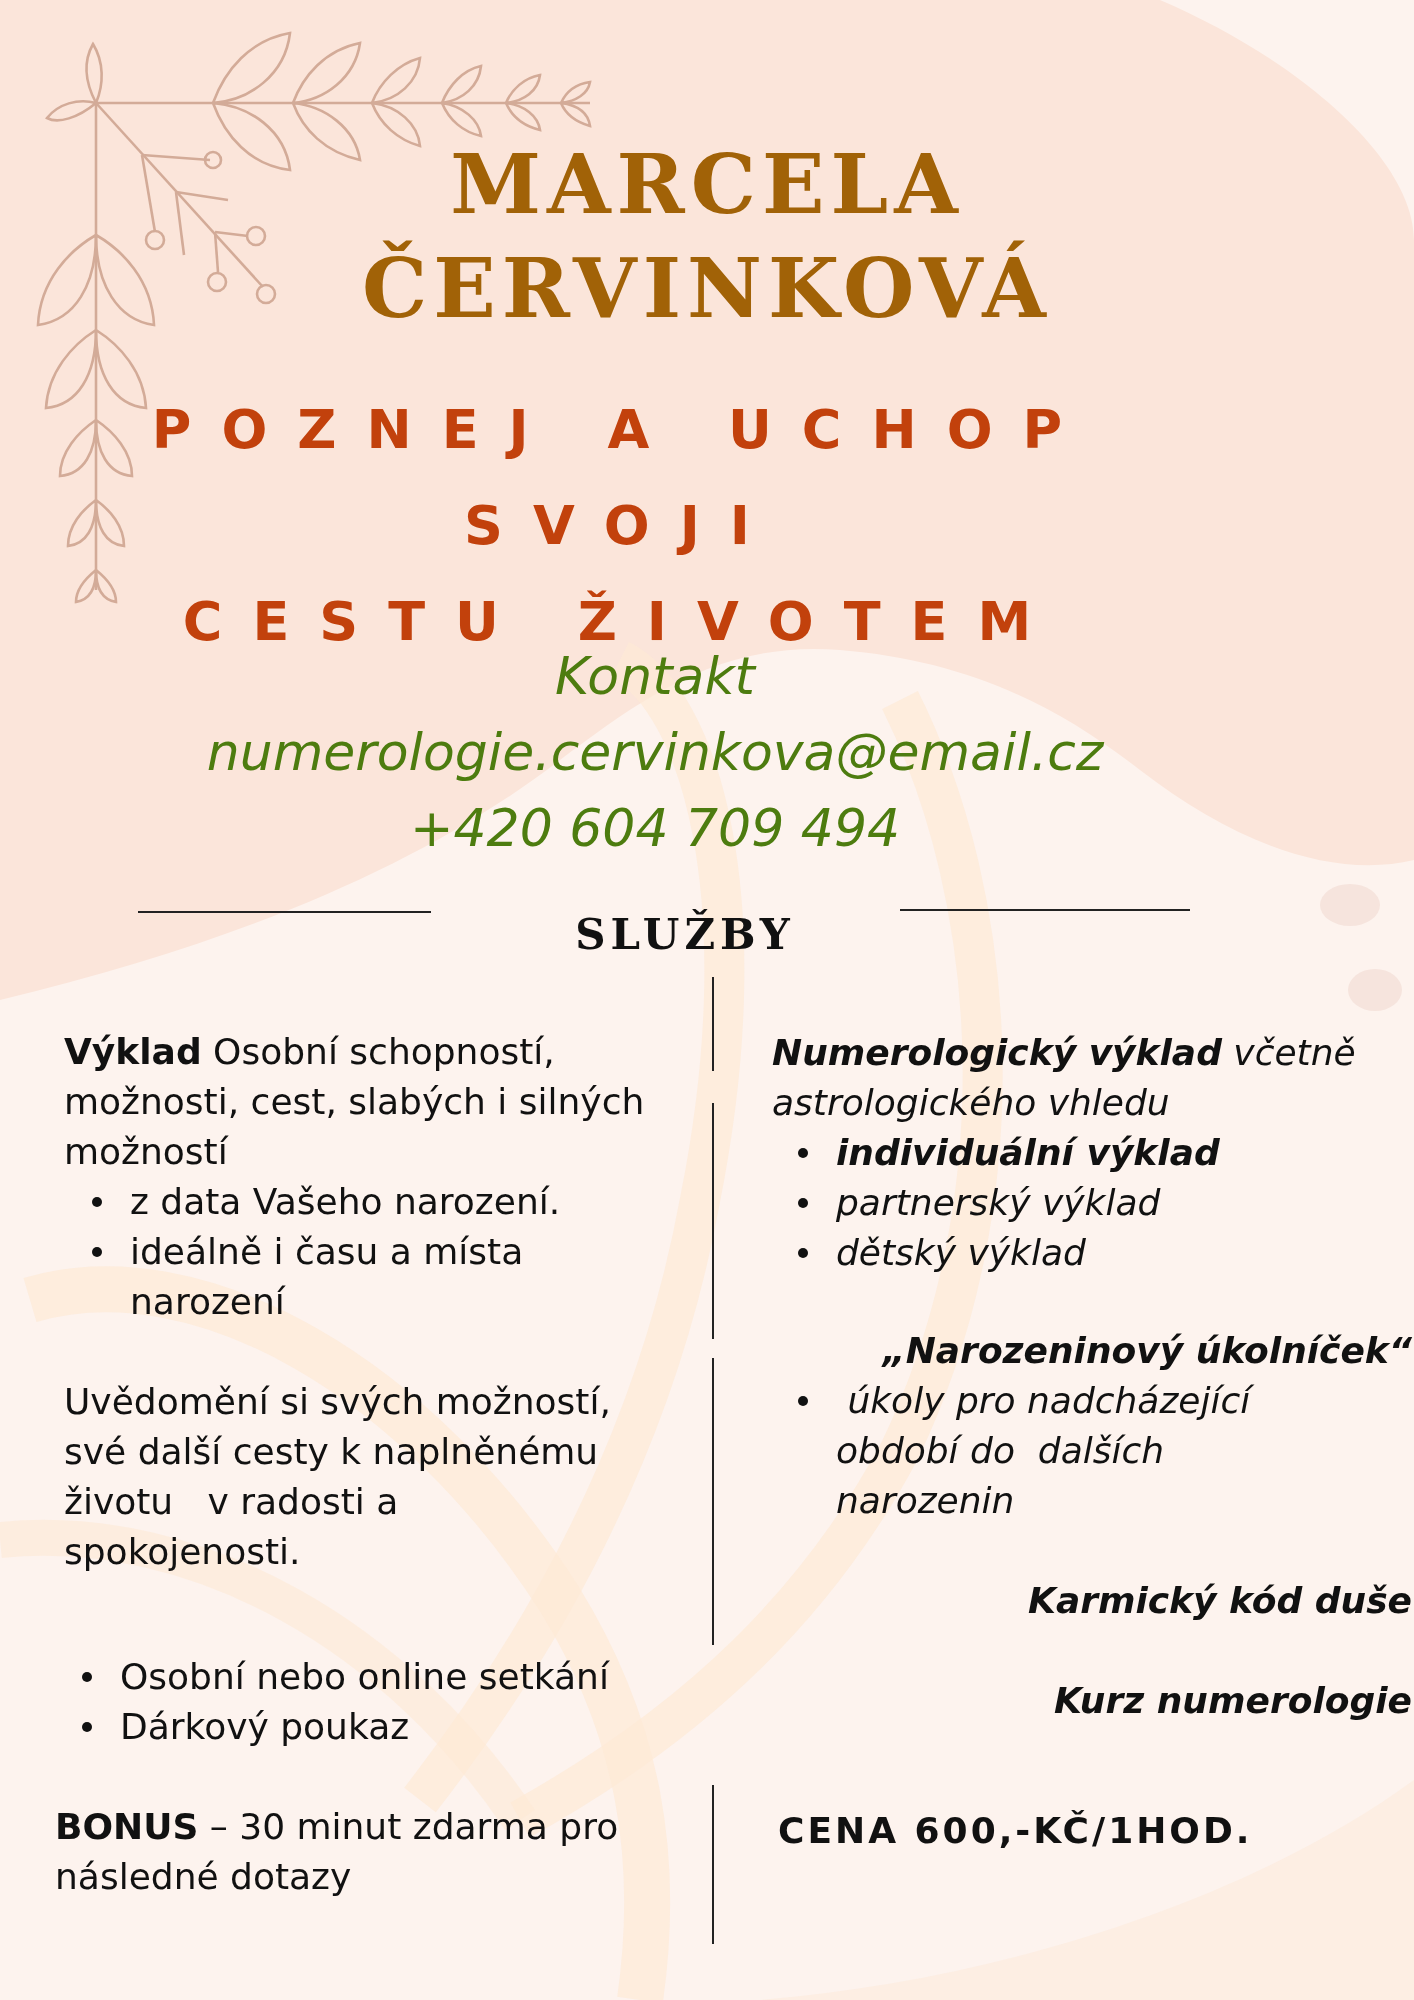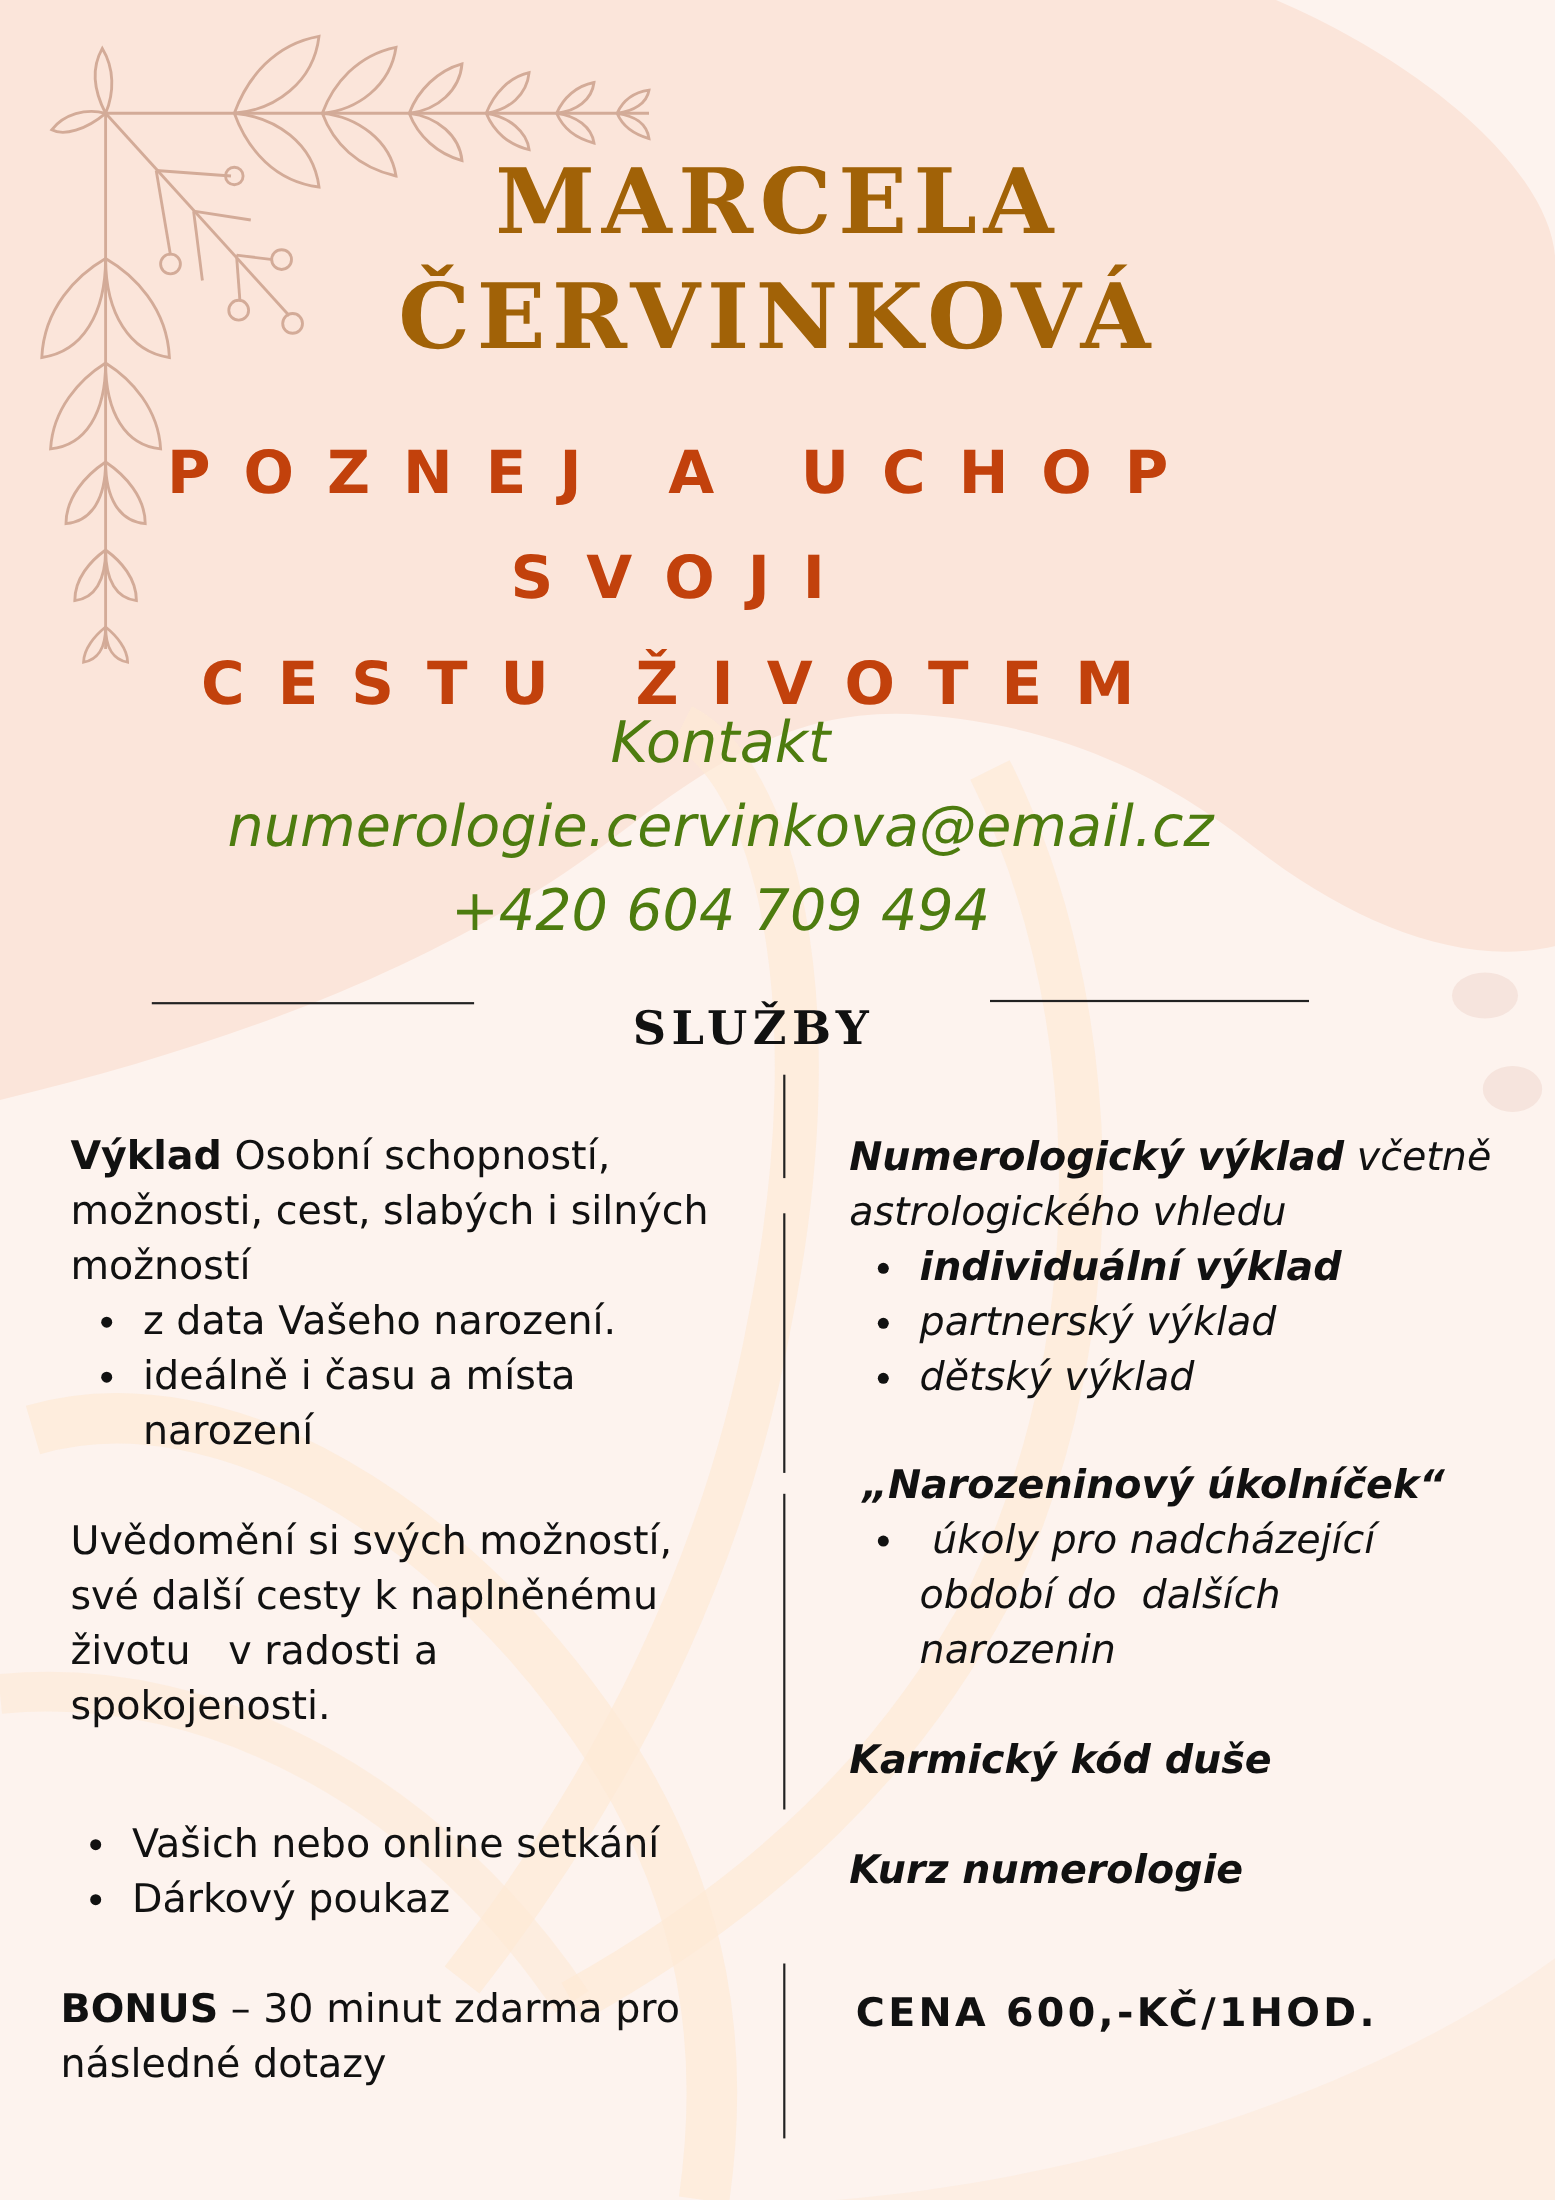--- a/index.html
+++ b/index.html
@@ -27,21 +27,21 @@
   .vline { position: absolute; width: 2px; background: #222; z-index: 2; left: 712px; }
   .sluzby {
     left: 570px; width: 230px; text-align: center;
     font-family: "DejaVu Serif", serif; font-weight: bold; font-size: 42px; letter-spacing: 5px; color: #111;
   }
   .col { font-size: 36px; line-height: 50px; color: #111; }
   .col ul { list-style: none; }
   .col li { position: relative; }
   .col li .dot { position: absolute; left: -38px; top: 20px; width: 10px; height: 10px; border-radius: 50%; background: #111; }
   .it { font-style: italic; }
-  .b { font-weight: bold; }
+  .b { font-weight: bold; text-align: right; }
   .price { font-weight: bold; font-size: 36px; letter-spacing: 3px; }
 </style>
 </head>
 <body>
 
 <svg class="bg" viewBox="0 0 1414 2000" xmlns="http://www.w3.org/2000/svg">
   <rect width="1414" height="2000" fill="#fdf3ee"></rect>
 
   <path d="M0 0 H1160 C1300 60 1414 160 1414 240 V860 C1330 880 1230 840 1140 770 C1050 700 960 660 840 650 C720 640 640 700 560 760 C430 860 250 940 0 1000 Z" fill="#fbe5da"></path>
 
@@ -121,21 +121,21 @@
     <li><span class="dot"></span><span>z data Vašeho narození.</span></li>
     <li><span class="dot"></span><span>ideálně i času a místa</span><br><span>narození</span></li>
   </ul>
   <div style="margin-top:50px;">
     <div>Uvědomění si svých možností,</div>
     <div>své další cesty k naplněnému</div>
     <div style="white-space:pre;">životu   v radosti a</div>
     <div>spokojenosti.</div>
   </div>
   <ul style="margin-left:56px; margin-top:75px;">
-    <li><span class="dot"></span><span>Vašich nebo online setkání</span></li>
+    <li><span class="dot"></span><span>Osobní nebo online setkání</span></li>
     <li><span class="dot"></span><span>Dárkový poukaz</span></li>
   </ul>
   <div style="margin-top:50px; margin-left:-9px;">
     <span class="b">BONUS</span><span> – 30 minut zdarma pro</span><br>
     <span>následné dotazy</span>
   </div>
 </div>
 
 <div class="layer col" style="left:772px; top:1028px; width:640px;">
   <div>

